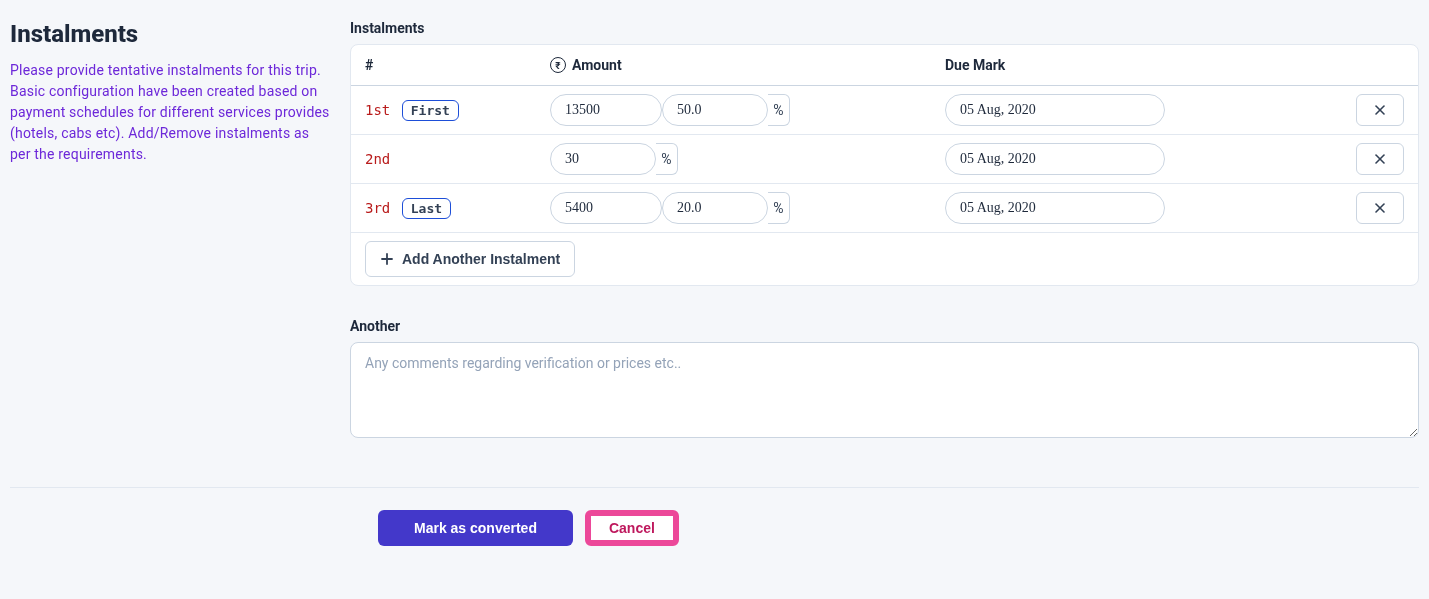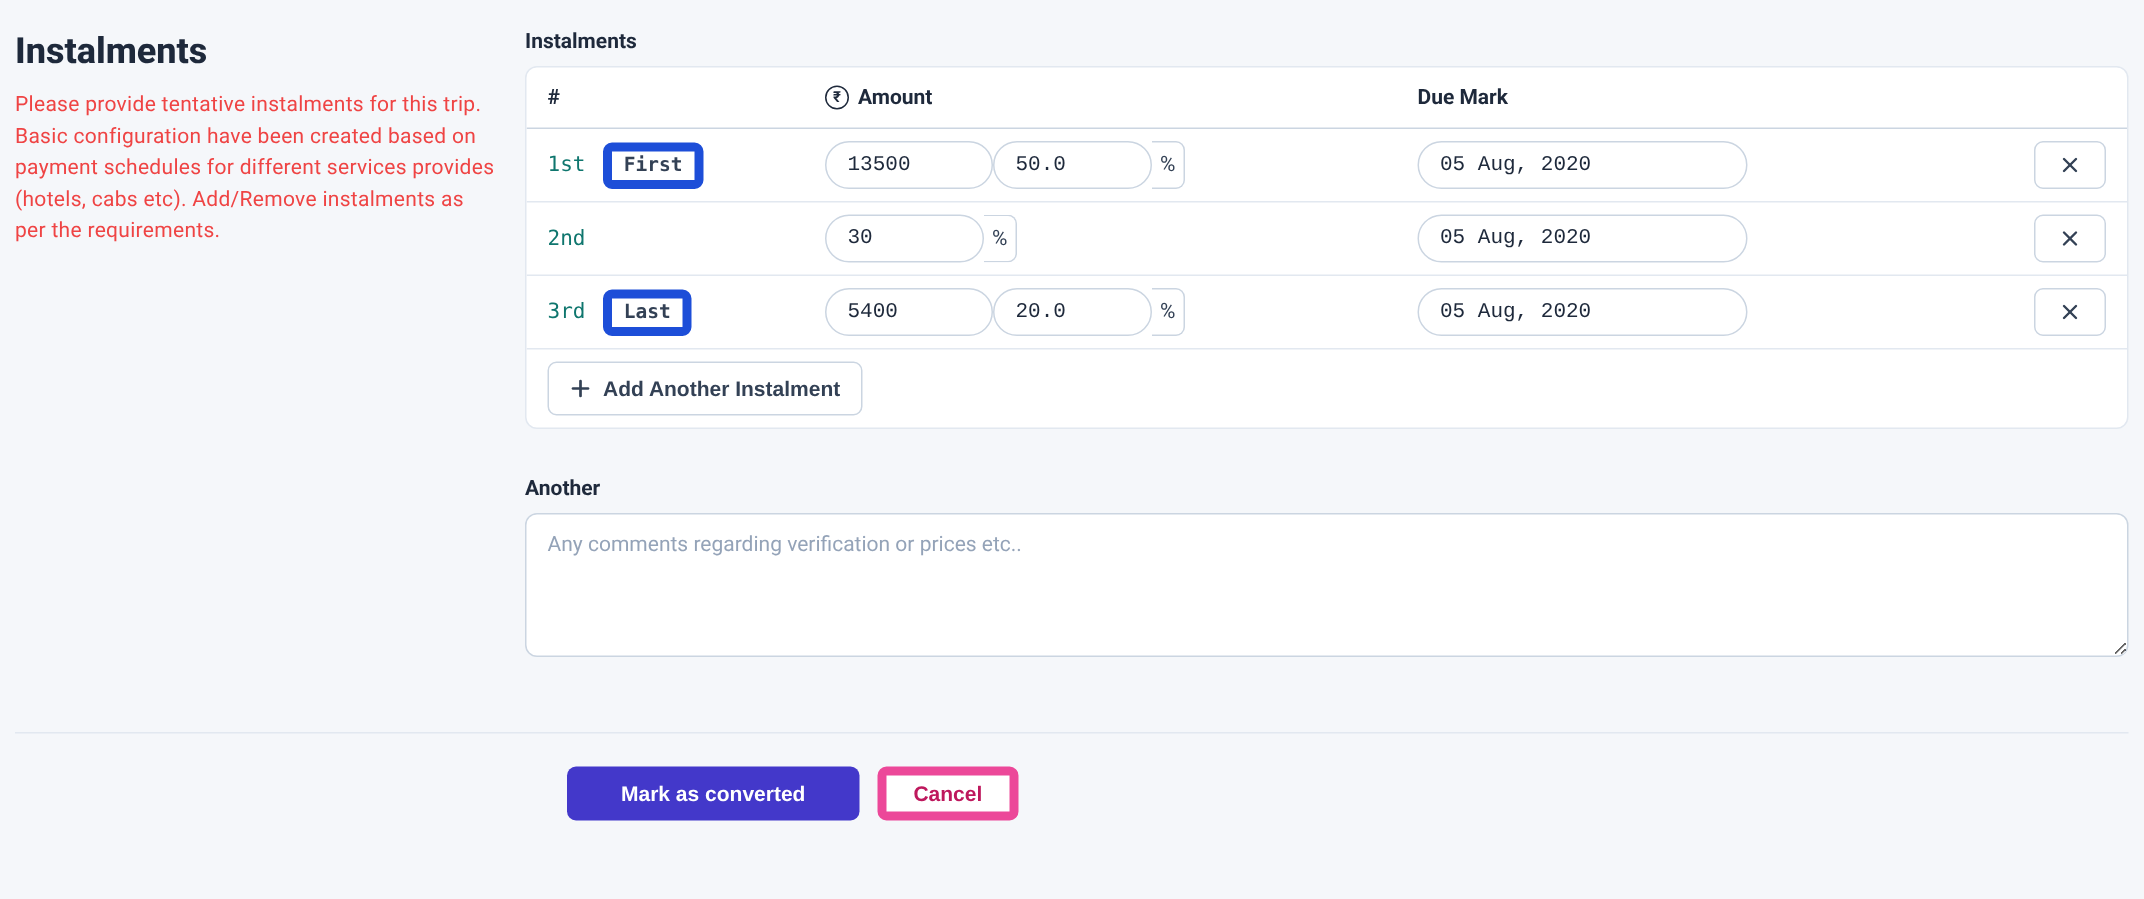--- a/index.html
+++ b/index.html
@@ -26,21 +26,21 @@
     }
     .sidebar h2 {
       font-size: 24px;
       font-weight: 800;
       color: #1e293b;
       margin-bottom: 12px;
     }
     .sidebar p {
       font-size: 14px;
       line-height: 1.5;
-      color: #ef4444;
+      color: #6d28d9;
       letter-spacing: 0.2px;
     }
     .main {
       flex: 1;
       min-width: 0;
     }
     .section-label {
       font-size: 14px;
       font-weight: 700;
       color: #1e293b;
@@ -67,27 +67,27 @@
     .col-act { flex: 1; display:flex; justify-content:flex-end; }
     .row {
       display: flex;
       align-items: center;
       padding: 8px 14px;
       border-bottom: 1px solid #e2e8f0;
     }
     .row:last-of-type { border-bottom: none; }
     .ord {
       font-family: ui-monospace, SFMono-Regular, Menlo, Monaco, Consolas, monospace;
-      color: #0f766e;
+      color: #b91c1c;
       font-size: 14px;
       margin-right: 8px;
     }
     .badge {
       display: inline-block;
-      border: 6px solid #1d4ed8;
+      border: 1px solid #1d4ed8;
       border-radius: 6px;
       padding: 2px 8px;
       font-family: ui-monospace, SFMono-Regular, Menlo, Monaco, Consolas, monospace;
       font-size: 13px;
       color: #334155;
       font-weight: 600;
       background: #fff;
     }
     .input-group {
       display: flex;
@@ -95,21 +95,21 @@
     }
     input.text-input {
       height: 32px;
       border: 1px solid #cbd5e1;
       border-radius: 16px;
       padding: 0 14px;
       font-size: 14px;
       color: #1e293b;
       background: #fff;
       outline: none;
-      font-family: Liberation Mono, monospace;
+      font-family: Liberation Serif, serif;
     }
     .amount-input {
       width: 112px;
       border-top-right-radius: 0;
       border-bottom-right-radius: 0;
     }
     .pct-input {
       width: 106px;
       border-radius: 0;
       border-left: none;

